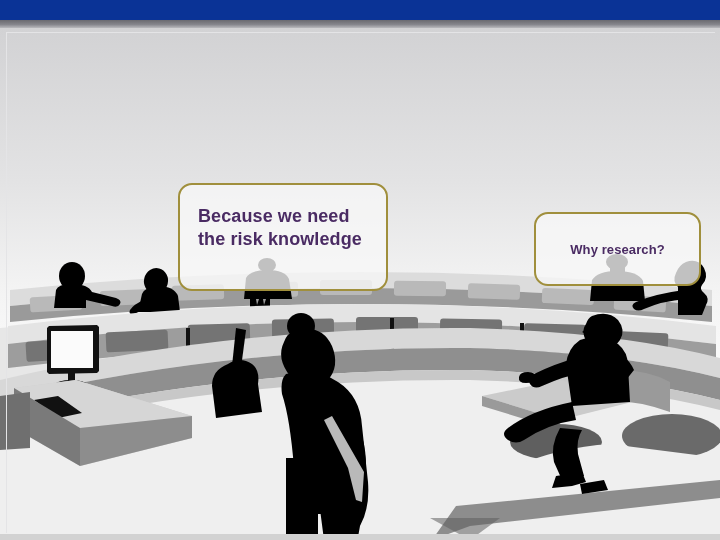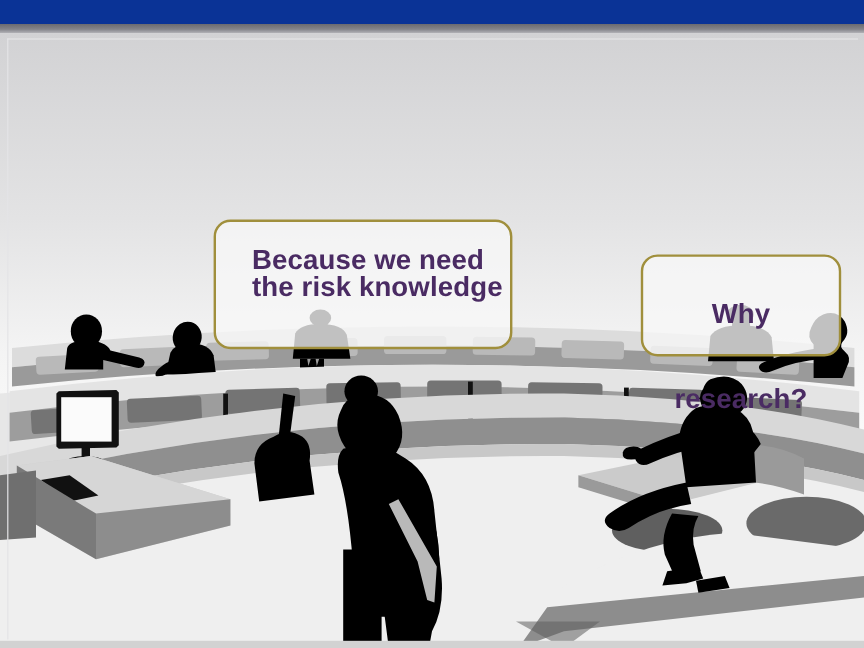--- a/index.html
+++ b/index.html
@@ -63,30 +63,30 @@
     box-sizing: border-box;
     border: 2px solid #a08f3c;
     border-radius: 14px;
     background: rgba(247,247,247,0.78);
     color: #4a2b63;
     font-weight: bold;
     letter-spacing: 0.1px;
   }
   #bubble-1 {
     left: 178px; top: 155px;
-    width: 249px; height: 108px;
-    padding: 20px 0 0 30px;
-    font-size: 23px;
+    width: 210px; height: 108px;
+    padding: 20px 0 0 18px;
+    font-size: 18px;
     line-height: 23px;
   }
   #bubble-2 {
     left: 534px; top: 184px;
-    width: 167px; height: 85px;
-    padding: 12px;
-    font-size: 23px;
+    width: 167px; height: 74px;
+    padding: 0;
+    font-size: 13px;
     line-height: 71px;
     text-align: center;
   }
   .bubble-line { display: block; white-space: nowrap; }
 </style>
 </head>
 <body>
 
 <div id="slide">
 

